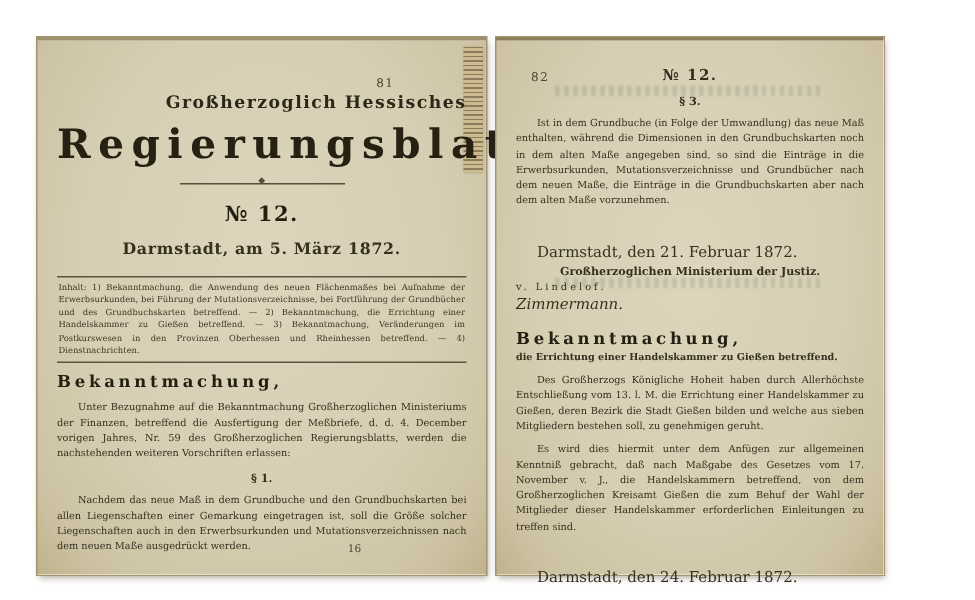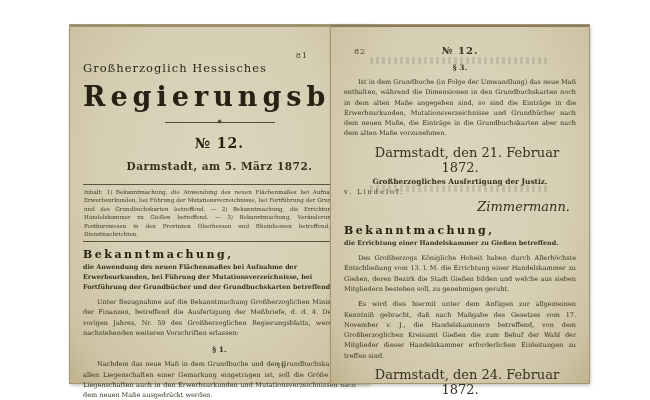--- a/index.html
+++ b/index.html
@@ -3,42 +3,42 @@
 <meta charset="utf-8">
 <style>
   html,body{margin:0;padding:0;background:#ffffff;}
   #canvas{position:relative;width:650px;height:400px;background:#ffffff;overflow:hidden;
           font-family:"DejaVu Serif","Liberation Serif",serif;color:#35301f;}
   .page{position:absolute;top:25px;height:356px;
         background:radial-gradient(ellipse at 50% 42%, #ddd5bc 0%, #d7cfb4 55%, #cdc3a4 85%, #c0b28d 100%);
         box-shadow:0 0 0 1px #a2946f, 1px 2px 4px rgba(90,80,55,.45);}
   #left-page{left:25px;width:299px;}
   #right-page{left:331px;width:258px;border-top:2px solid #8a7c5c;}
-  #left-page{border-top:2px solid #9c8f6e;margin-left:45px;}
+  #left-page{border-top:2px solid #9c8f6e;}
   .inner{position:absolute;left:13px;right:13px;top:0;bottom:0;}
   .pgnum{position:absolute;font-size:8px;letter-spacing:1px;color:#4a4433;}
   .center{text-align:center;}
-  .kicker{margin-top:34px;text-align:left;font-weight:normal;font-size:11.5px;letter-spacing:1px;color:#2c2718;}
+  .kicker{margin-top:34px;text-align:right;font-weight:bold;font-size:11.5px;letter-spacing:1px;color:#2c2718;}
   .masthead{margin-top:6px;text-align:center;font-weight:bold;font-size:27px;letter-spacing:5px;color:#262113;}
   .ornament{margin:10px auto 0 auto;width:110px;border-top:1px solid #55503c;position:relative;height:4px;}
   .ornament:before{content:"◆";position:absolute;left:50%;top:-6px;transform:translateX(-50%);
                    font-size:6px;color:#55503c;background:transparent;}
   .issue{margin-top:8px;text-align:center;font-weight:bold;font-size:14px;letter-spacing:1px;color:#241f10;}
   .dateline-main{margin-top:9px;text-align:center;font-weight:bold;font-size:10.5px;letter-spacing:.5px;}
   .inhalt{margin-top:12px;border-top:1px solid #5a5440;border-bottom:1px solid #5a5440;
           padding:3px 1px;font-size:5.6px;line-height:1.5;text-align:justify;color:#3c3624;}
   .ann-heading{text-align:left;font-weight:bold;font-size:11px;letter-spacing:2.5px;color:#241f10;}
   .ann-sub{text-align:left;font-weight:bold;font-size:6.4px;line-height:1.5;margin-top:2px;}
   p.body{font-size:6.5px;line-height:1.58;text-align:justify;text-indent:14px;margin:5px 0 0 0;}
   .section-label{text-align:center;font-size:7.5px;margin-top:7px;font-weight:bold;}
-  .date-left{font-size:13px;margin-top:6px;text-indent:14px;text-align:center;}
+  .date-left{font-size:10px;margin-top:24px;text-indent:14px;}
   .sig1{text-align:center;font-size:6.8px;margin-top:7px;}
   .sig2{text-align:center;font-weight:bold;font-size:7.4px;margin-top:2px;}
   .sig3{font-size:6.6px;letter-spacing:2px;margin-top:2px;}
-  .countersig{text-align:right;font-style:italic;font-size:13px;margin-top:3px;padding-right:6px;}
+  .countersig{text-align:left;font-style:italic;font-size:10px;margin-top:3px;padding-right:6px;}
   .rule-divider{width:130px;margin:12px auto 0 auto;border-top:1px solid #55503c;}
   .sheet-sig{position:absolute;bottom:13px;left:71%;font-size:7px;color:#4a4433;}
   .edge-stamp{position:absolute;top:4px;right:2px;width:13px;height:84px;background:#cdb98c;
       box-shadow:0 0 2px rgba(90,75,40,.5);
       background-image:repeating-linear-gradient(180deg,rgba(60,50,30,.55) 0 1px,rgba(205,185,140,0) 1px 3px);
       filter:blur(.4px);opacity:.85;}
   .ghost{position:absolute;left:15%;right:15%;height:7px;opacity:.18;filter:blur(.6px);
       background-image:repeating-linear-gradient(90deg,#4c6a52 0 3px,transparent 3px 6px);} .mt4{margin-top:8px;} .mt6{margin-top:6px;} .mt10{margin-top:10px;}
 </style>
 </head>
@@ -54,21 +54,20 @@
       <div class="kicker">Großherzoglich Hessisches</div>
       <div class="masthead">Regierungsblatt.</div>
       <div class="ornament"></div>
 
       <div class="issue">№ 12.</div>
       <div class="dateline-main">Darmstadt, am 5. März 1872.</div>
 
       <div class="inhalt">Inhalt: 1) Bekanntmachung, die Anwendung des neuen Flächenmaßes bei Aufnahme der Erwerbsurkunden, bei Führung der Mutationsverzeichnisse, bei Fortführung der Grundbücher und des Grundbuchskarten betreffend. — 2) Bekanntmachung, die Errichtung einer Handelskammer zu Gießen betreffend. — 3) Bekanntmachung, Veränderungen im Postkurswesen in den Provinzen Oberhessen und Rheinhessen betreffend. — 4) Dienstnachrichten.</div>
 
       <div class="ann-heading mt6">Bekanntmachung,</div>
-      <div class="ann-sub">die Anwendung des neuen Flächenmaßes bei Aufnahme der Erwerbsurkunden, bei Führung der Mutationsverzeichnisse, bei Fortführung der Grundbücher und der Grundbuchskarten betreffend.</div>
 
       <p class="body">Unter Bezugnahme auf die Bekanntmachung Großherzoglichen Ministeriums der Finanzen, betreffend die Ausfertigung der Meßbriefe, d. d. 4. December vorigen Jahres, Nr. 59 des Großherzoglichen Regierungsblatts, werden die nachstehenden weiteren Vorschriften erlassen:</p>
 
       <div class="section-label">§ 1.</div>
       <p class="body">Nachdem das neue Maß in dem Grundbuche und den Grundbuchskarten bei allen Liegenschaften einer Gemarkung eingetragen ist, soll die Größe solcher Liegenschaften auch in den Erwerbsurkunden und Mutationsverzeichnissen nach dem neuen Maße ausgedrückt werden.</p>
 
       <div class="sheet-sig">16</div>
     </div>
   </div>
 
@@ -77,21 +76,21 @@
     <div class="ghost" style="top:158px;"></div>
     <div class="inner">
       <div class="pgnum" style="top:20px;left:10px;">82</div>
       <div class="center" style="margin-top:18px;font-weight:bold;font-size:10px;letter-spacing:1px;">№ 12.</div>
 
       <div class="section-label">§ 3.</div>
       <p class="body">Ist in dem Grundbuche (in Folge der Umwandlung) das neue Maß enthalten, während die Dimensionen in den Grundbuchskarten noch in dem alten Maße angegeben sind, so sind die Einträge in die Erwerbsurkunden, Mutationsverzeichnisse und Grundbücher nach dem neuen Maße, die Einträge in die Grundbuchskarten aber nach dem alten Maße vorzunehmen.</p>
 
       <div class="date-left">Darmstadt, den 21. Februar 1872.</div>
 
-      <div class="sig2">Großherzogliches Ausfertigung der Justiz.</div>
+      <div class="sig2">Großherzoglichen Ministerium der Justiz.</div>
       <div class="sig3">v. Lindelof.</div>
       <div class="countersig">Zimmermann.</div>
 
       <div class="ann-heading mt10">Bekanntmachung,</div>
       <div class="ann-sub">die Errichtung einer Handelskammer zu Gießen betreffend.</div>
       <p class="body">Des Großherzogs Königliche Hoheit haben durch Allerhöchste Entschließung vom 13. l. M. die Errichtung einer Handelskammer zu Gießen, deren Bezirk die Stadt Gießen bilden und welche aus sieben Mitgliedern bestehen soll, zu genehmigen geruht.</p>
       <p class="body">Es wird dies hiermit unter dem Anfügen zur allgemeinen Kenntniß gebracht, daß nach Maßgabe des Gesetzes vom 17. November v. J., die Handelskammern betreffend, von dem Großherzoglichen Kreisamt Gießen die zum Behuf der Wahl der Mitglieder dieser Handelskammer erforderlichen Einleitungen zu treffen sind.</p>
 
       <div class="date-left">Darmstadt, den 24. Februar 1872.</div>
       <div class="sig2 mt4">Großherzogliches Ministerium des Innern.</div>

